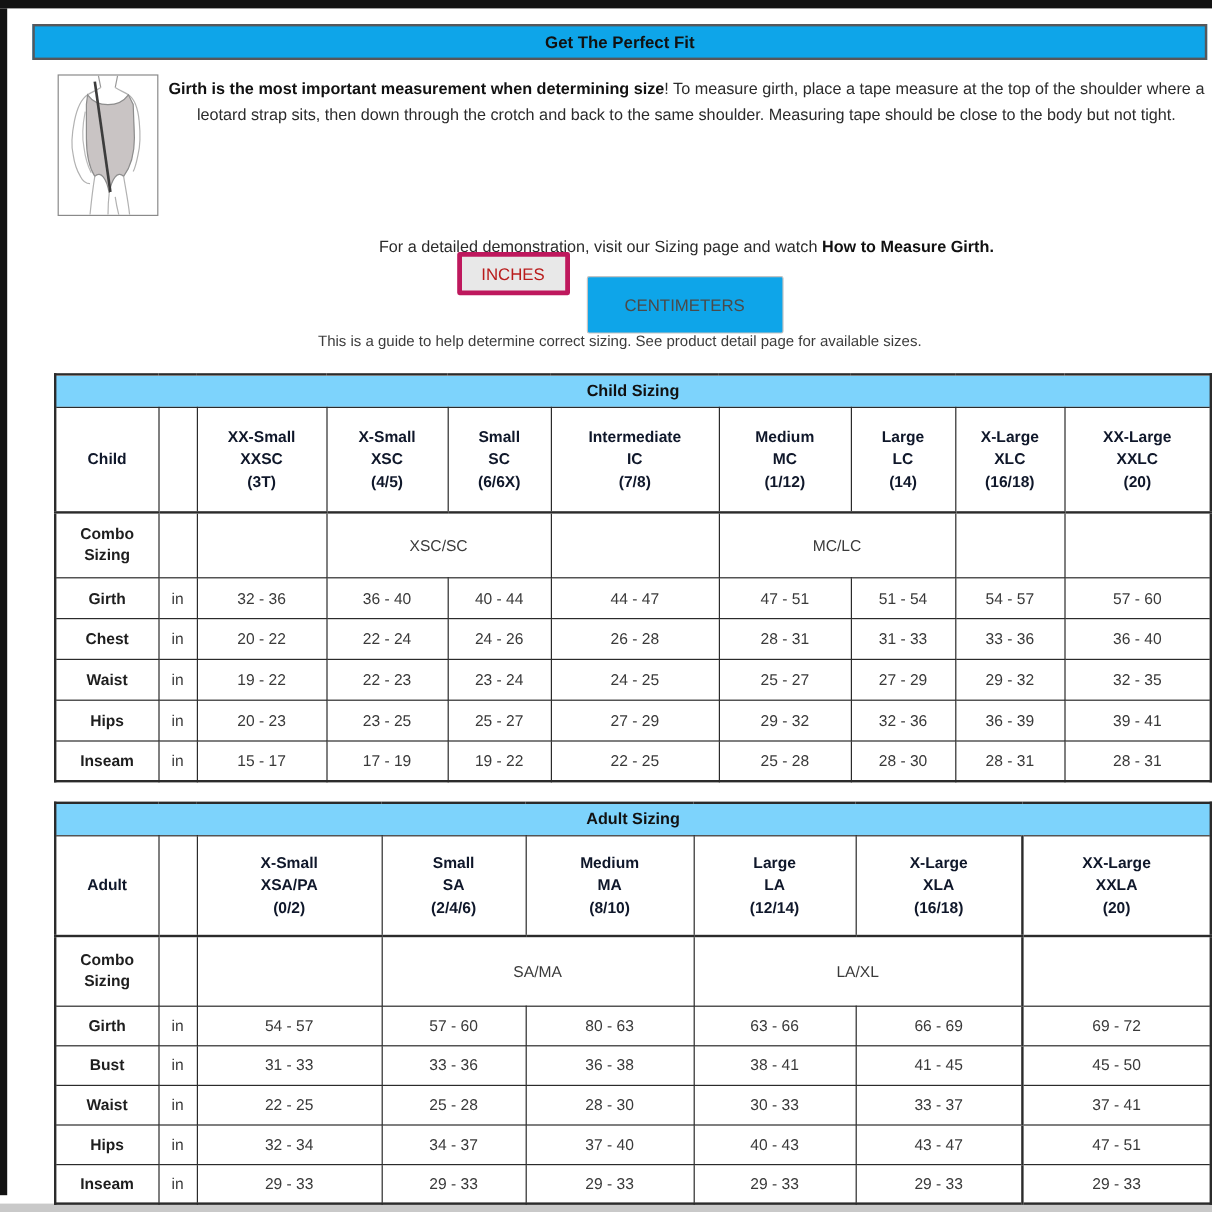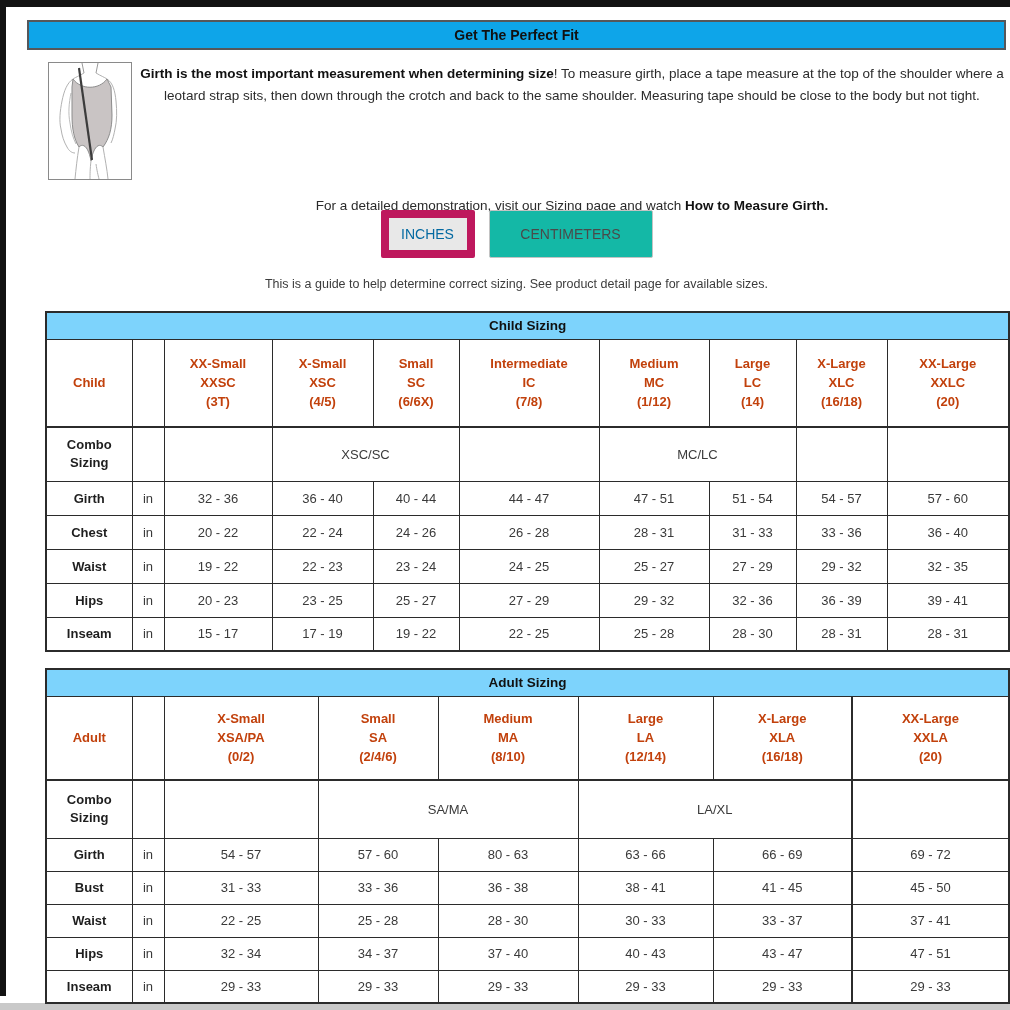--- a/index.html
+++ b/index.html
@@ -35,47 +35,47 @@
     position:absolute; left:138px; top:158px; width:868px;
     text-align:center; font-size:13.5px; color:#2b2b2b;margin-top:40px;
   }
 
   .toggle {
     position:absolute; left:27px; top:210px; width:979px;
     display:flex; justify-content:center; align-items:flex-start; gap:14px;
   }
   .btn { font-family:"Liberation Sans", sans-serif; font-size:14px; cursor:pointer; border-radius:2px; }
   .btn-inches {
-    width:94px; height:48px; background:#e8e8e8;
-    border:8px solid #be185d; color:#0369a1;
+    width:94px; height:36px; background:#e8e8e8;
+    border:4px solid #be185d; color:#b91c1c;
   }
   .btn-cm {
-    width:164px; height:48px; background:#14b8a6;
-    border:1px solid #c3c3c3; color:#4a4a4a;
+    width:164px; height:48px; background:#0ea5e9;
+    border:1px solid #c3c3c3; color:#4a4a4a;margin-top:20px;
   }
 
   .caption {
     position:absolute; left:27px; top:277px; width:979px;
     text-align:center; font-size:12.5px; color:#3c3c3c;
   }
 
   table.sizing {
     position:absolute; left:45px; width:963px;
     border-collapse:collapse; table-layout:fixed;
     border:2px solid #2b2b2b;
     font-size:13px; color:#3a3a3a;
   }
   .sizing th, .sizing td {
     border:1px solid #2b2b2b; text-align:center; vertical-align:middle;
     overflow:hidden;
   }
   .sizing .title-row th {
     background:#7dd3fc; height:27px; font-size:13.5px; font-weight:bold; color:#111;
   }
-  .sizing .size-row th { font-weight:bold; color:#c2410c; line-height:19px; border-bottom-width:2px;margin-top:17px; }
+  .sizing .size-row th { font-weight:bold; color:#0f172a; line-height:19px; border-bottom-width:2px;margin-top:17px; }
   #child-table .size-row th { height:88px; }
   #adult-table .size-row th { height:84px; }
   #child-table .combo-row th, #child-table .combo-row td { height:54px; }
   #adult-table .combo-row th, #adult-table .combo-row td { height:58px; }
   .sizing .combo-row th { font-weight:bold; color:#1e1e1e; line-height:18px; }
   .sizing .combo-row td { font-weight:normal; color:#3a3a3a; }
   .sizing .data-row th { font-weight:bold; color:#1e1e1e; }
   #child-table .data-row th, #child-table .data-row td { height:34px; }
   #adult-table .data-row th, #adult-table .data-row td { height:33px; }
   #child-table { top:311px; }

